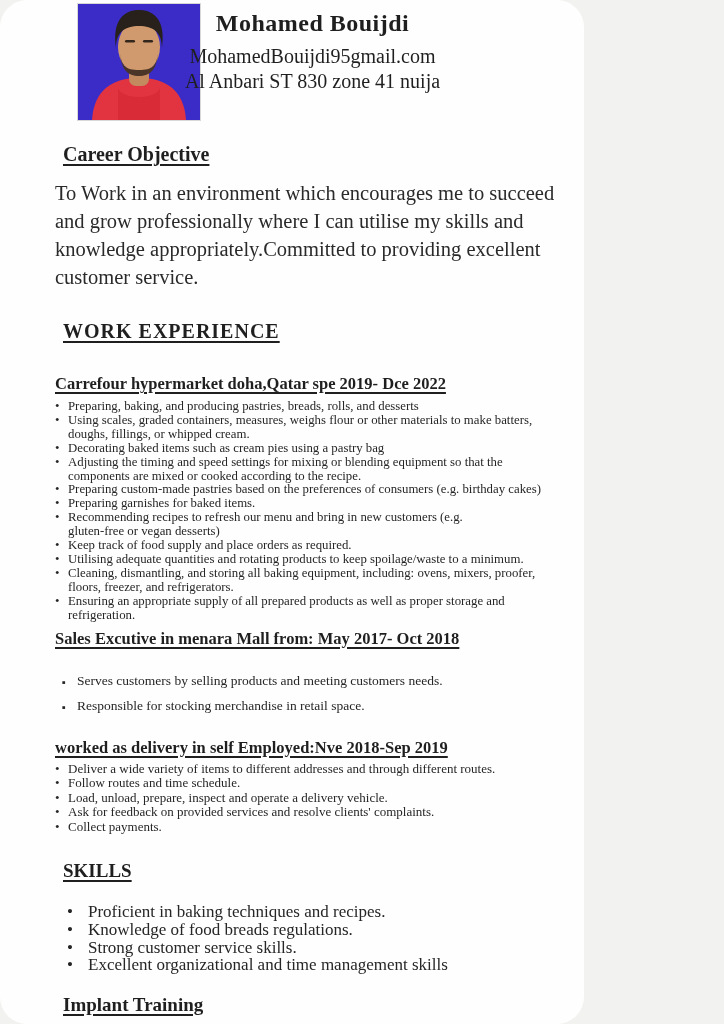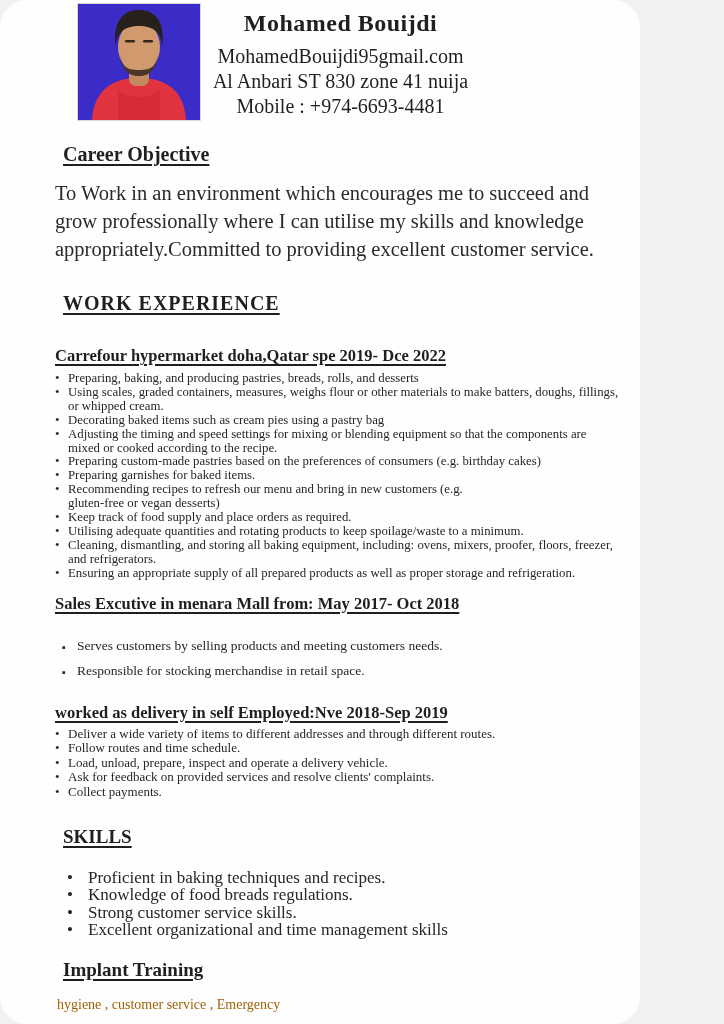--- a/index.html
+++ b/index.html
@@ -3,21 +3,21 @@
 <meta charset="utf-8">
 <style>
   html, body { margin: 0; padding: 0; }
   body {
     width: 724px; height: 1024px;
     background: #f2f2f0;
     font-family: "Liberation Serif", serif;
   }
   .page {
     position: relative;
-    width: 640px; height: 1024px;
+    width: 584px; height: 1024px;
     background: #fefefe;
     color: #1f1f1f;
     overflow: hidden;
     box-sizing: border-box;
     border-radius: 27px;
   }
 
   
   .header { position: relative; height: 126px; }
   .photo {
@@ -55,21 +55,21 @@
     font-size: 20.5px; line-height: 28px;
     color: #2a2a2a;
     max-width: 640px;
   }
 
   
   .we-heading { font-size: 20px; letter-spacing: 1px; margin-top: 17px; }
   .job { margin-top: 0; }
   .job-title { font-size: 16.5px; margin: 0; }
   .job-title-1 { margin-top: 23px; }
-  .job-title-2 { margin-top: 13px; }
+  .job-title-2 { margin-top: 6px; }
   .job-title-3 { margin-top: 15px; }
 
   ul.bullets { list-style: none; margin: 0; padding: 0; }
   ul.bullets li { position: relative; white-space: pre-line; }
   ul.bullets li::before { content: "\2022"; position: absolute; left: 0; top: 0; }
 
   ul.tight { margin-top: 6px; margin-right: 2px; font-size: 12.8px; line-height: 13.9px; color: #262626; }
   ul.tight li { padding-left: 13px; }
 
   ul.spaced-square { margin-top: 24px; margin-left: 7px; font-size: 13.5px; line-height: 16px; color: #262626; }
@@ -114,21 +114,20 @@
         <path d="M38 44 C34 16 46 6 61 6 C76 6 88 16 84 44 C84 28 75 22 61 22 C47 22 38 28 38 44 Z" fill="#27201b"></path>
 
         <rect x="47" y="36" width="10" height="2.4" rx="1.2" fill="#33261d"></rect>
         <rect x="65" y="36" width="10" height="2.4" rx="1.2" fill="#33261d"></rect>
       </svg>
     </div>
     <div class="header-text">
       <h1 class="person-name">Mohamed Bouijdi</h1>
       <div class="contact-line">MohamedBouijdi95gmail.com</div>
       <div class="contact-line">Al Anbari ST 830 zone 41 nuija</div>
-      <div class="contact-line">Mobile : +974-6693-4481</div>
     </div>
   </div>
 
   <div class="section co-section">
     <h2 class="h-underline co-heading">Career Objective</h2>
     <p class="co-text">To Work in an environment which encourages me to succeed and grow professionally where I can utilise my skills and knowledge appropriately.Committed to providing excellent customer service.</p>
   </div>
 
   <div class="section">
     <h2 class="h-underline we-heading">WORK EXPERIENCE</h2>

